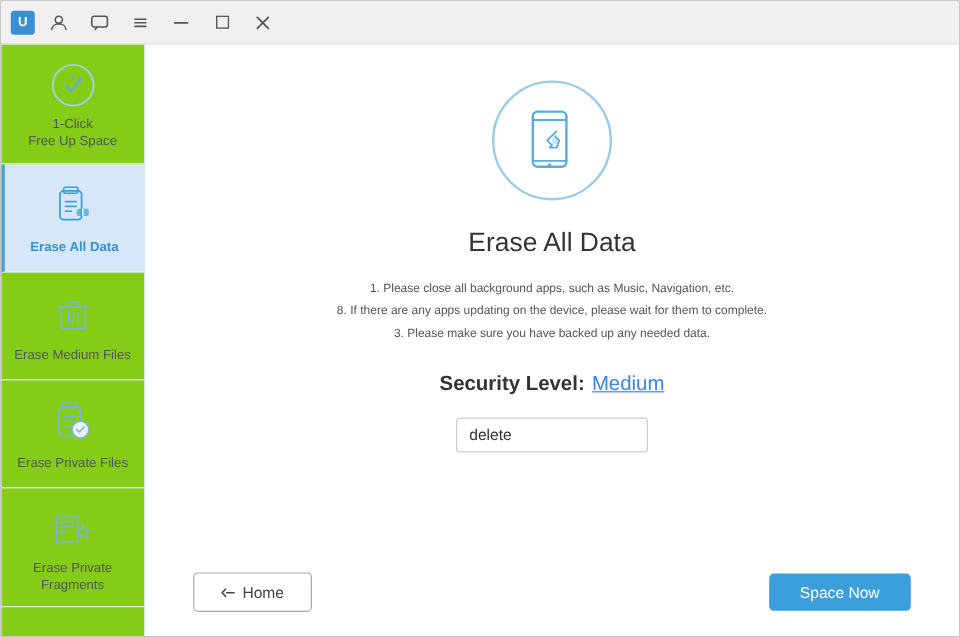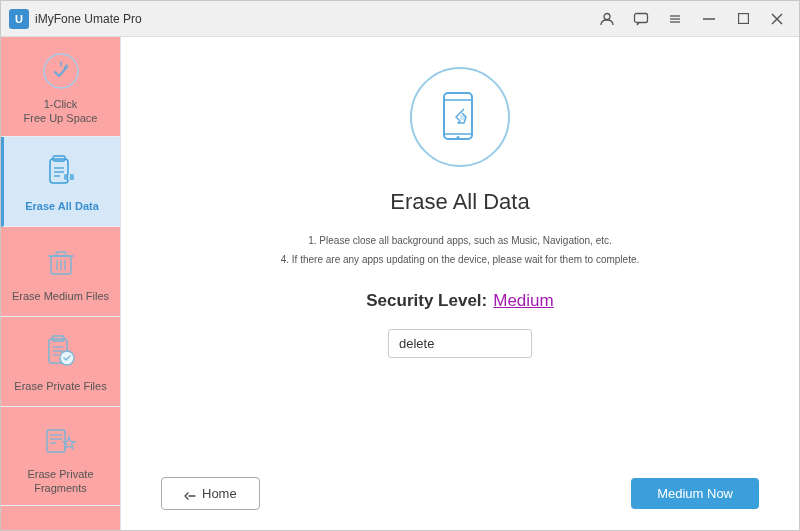--- a/index.html
+++ b/index.html
@@ -63,21 +63,21 @@
     
     .app-body {
       display: flex;
       flex: 1;
       overflow: hidden;
     }
 
     
     .sidebar {
       width: 120px;
-      background: #fca5a5;
+      background: #84cc16;
       border-right: 1px solid #dde4ed;
       display: flex;
       flex-direction: column;
       flex-shrink: 0;
     }
     .sidebar-item {
       display: flex;
       flex-direction: column;
       align-items: center;
       justify-content: center;
@@ -151,41 +151,41 @@
       align-items: center;
       gap: 6px;
       font-size: 17px;
       margin-bottom: 18px;
     }
     .security-label {
       color: #333;
       font-weight: 600;
     }
     .security-link {
-      color: #a21caf;
+      color: #3b82f6;
       cursor: pointer;
       text-decoration: underline;
     }
 
     .confirm-row {
       display: flex;
       flex-direction: column;
       align-items: center;
       gap: 8px;
       margin-bottom: 30px;
     }
     .confirm-text {
       font-size: 13px;
       color: #555;
     }
     .confirm-text span {
       color: #3a8fd1;
     }
     .confirm-input {
-      width: 144px;
+      width: 160px;
       padding: 6px 10px;
       font-size: 13px;
       border: 1px solid #ccc;
       border-radius: 3px;
       outline: none;
       color: #333;
     }
 
     
     .bottom-bar {
@@ -199,21 +199,21 @@
 
     .btn-home {
       padding: 8px 22px;
       background: #fff;
       border: 1px solid #aaa;
       border-radius: 4px;
       font-size: 13px;
       color: #444;
       cursor: pointer;
       display: flex;
-      align-items: flex-end;
+      align-items: center;
       gap: 6px;
     }
 
     .btn-erase {
       padding: 8px 26px;
       background: #3a9fda;
       border: none;
       border-radius: 4px;
       font-size: 13px;
       color: #fff;
@@ -221,21 +221,20 @@
     }
 
     
     svg { display: block; }
   </style>
 </head>
 <body>
 
 <div class="title-bar">
   <div class="title-bar-logo">U</div>
-  <span class="title-bar-title">iMyFone Umate Pro</span>
   <div class="title-bar-controls">
 
     <div class="title-bar-icon">
       <svg width="16" height="16" viewBox="0 0 16 16" fill="none">
         <circle cx="8" cy="5.5" r="3" stroke="#555" stroke-width="1.3"></circle>
         <path d="M2 14c0-3.3 2.7-5 6-5s6 1.7 6 5" stroke="#555" stroke-width="1.3" fill="none"></path>
       </svg>
     </div>
 
     <div class="title-bar-icon">
@@ -363,36 +362,37 @@
 
         <path d="M34 22l-8 8 4 4-2 2h6l2-6-4-4" stroke="#5aabe0" stroke-width="1.5" stroke-linejoin="round" fill="none"></path>
         <rect x="30" y="28" width="6" height="5" rx="1" fill="#5aabe0" opacity="0.3"></rect>
       </svg>
     </div>
 
     <h1 class="page-title">Erase All Data</h1>
 
     <div class="instructions">
       <div>1. Please close all background apps, such as Music, Navigation, etc.</div>
-      <div>4. If there are any apps updating on the device, please wait for them to complete.</div>
+      <div>8. If there are any apps updating on the device, please wait for them to complete.</div>
+      <div>3. Please make sure you have backed up any needed data.</div>
     </div>
 
     <div class="security-level-row">
       <span class="security-label">Security Level:</span>
       <span class="security-link">Medium</span>
     </div>
 
     <div class="confirm-row">
       <input class="confirm-input" type="text" value="delete" placeholder="delete" style="">
     </div>
 
     <div class="bottom-bar">
       <button class="btn-home">
         <svg width="12" height="10" viewBox="0 0 12 10" fill="none">
           <path d="M5 5H11M1 5l3-3M1 5l3 3" stroke="#444" stroke-width="1.3" stroke-linecap="round" stroke-linejoin="round"></path>
         </svg>
         <span>Home</span>
       </button>
-      <button class="btn-erase">Medium Now</button>
+      <button class="btn-erase">Space Now</button>
     </div>
 
   </div>
 </div>
 
 </body></html>

